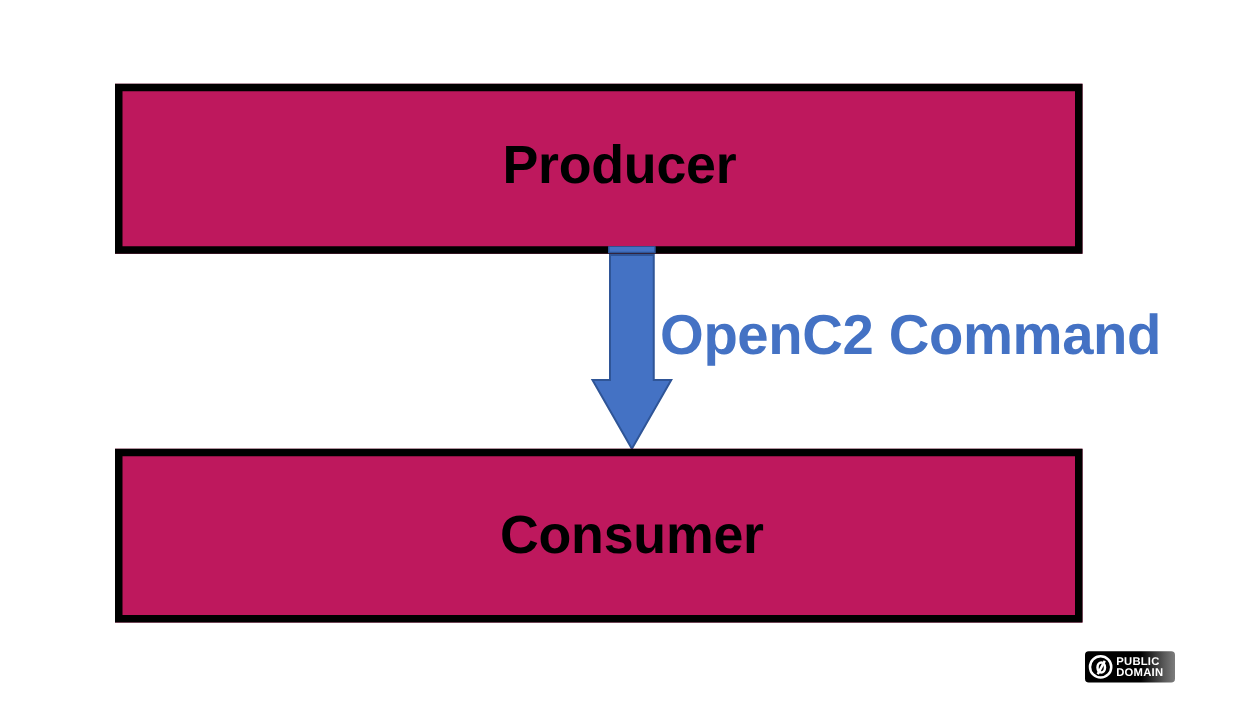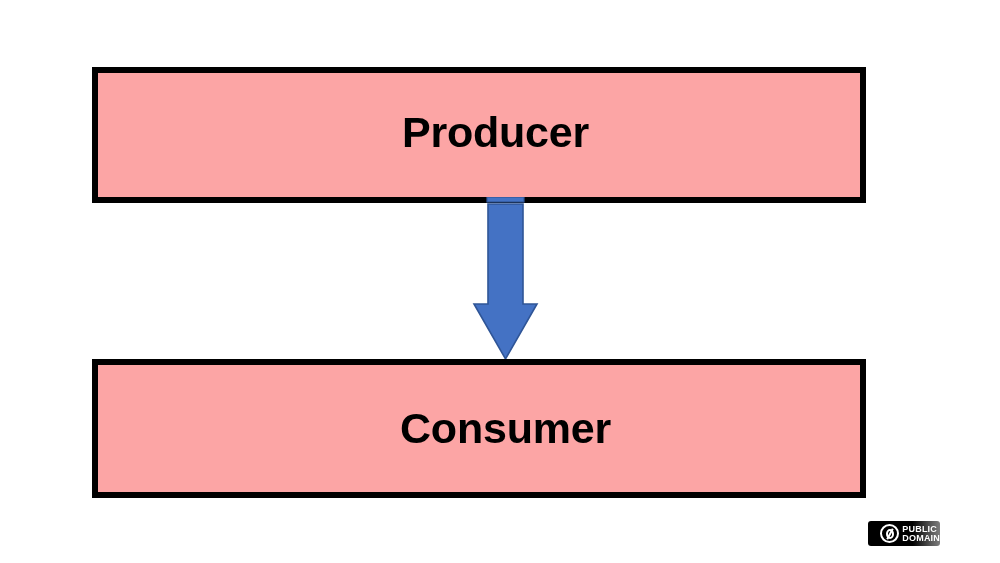--- a/index.html
+++ b/index.html
@@ -15,21 +15,21 @@
     width: 1000px;
     height: 563px;
     background: #ffffff;
     overflow: hidden;
   }
 
   
   .node-box {
     position: absolute;
     box-sizing: border-box;
-    background: #fca5a5;
+    background: #be185d;
     border: 6px solid #000000;
     display: flex;
     align-items: center;
     justify-content: center;
   }
   #producer-box {
     left: 92px;
     top: 67px;
     width: 774px;
     height: 136px;
@@ -101,21 +101,20 @@
     top: 521px;
     width: 72px;
     height: 25px;
     border-radius: 3px;
     background: linear-gradient(to right, #000000 0%, #000000 62%, #5a5a5a 88%, #7d7d7d 100%);
     display: flex;
     align-items: center;
     padding-left: 3px;
     box-sizing: border-box;
     overflow: hidden;
-    justify-content: flex-end;
   }
   #pd-badge .cc-zero {
     flex: 0 0 auto;
     width: 19px;
     height: 19px;
     border-radius: 50%;
     border: 2px solid #ffffff;
     position: relative;
     box-sizing: border-box;
     margin-right: 3px;
@@ -167,20 +166,21 @@
 
   <div id="arrow-wrap">
     <svg viewBox="0 0 74 166" xmlns="http://www.w3.org/2000/svg">
 
       <rect x="21" y="0" width="37" height="5" fill="#4472C4" stroke="#2F5597" stroke-width="1.2"></rect>
 
       <polygon points="22,7 57,7 57,107 71,107 39.5,162 8,107 22,107" fill="#4472C4" stroke="#2F5597" stroke-width="1.6" stroke-linejoin="miter"></polygon>
     </svg>
   </div>
 
+  <div id="flow-label">OpenC2 Command</div>
 
   <div id="consumer-box" class="node-box">
     <div id="consumer-label" class="node-label">Consumer</div>
   </div>
 
   <div id="pd-badge">
     <div class="cc-zero"></div>
     <div class="pd-text">
       <span>PUBLIC</span>
       <span>DOMAIN</span>

